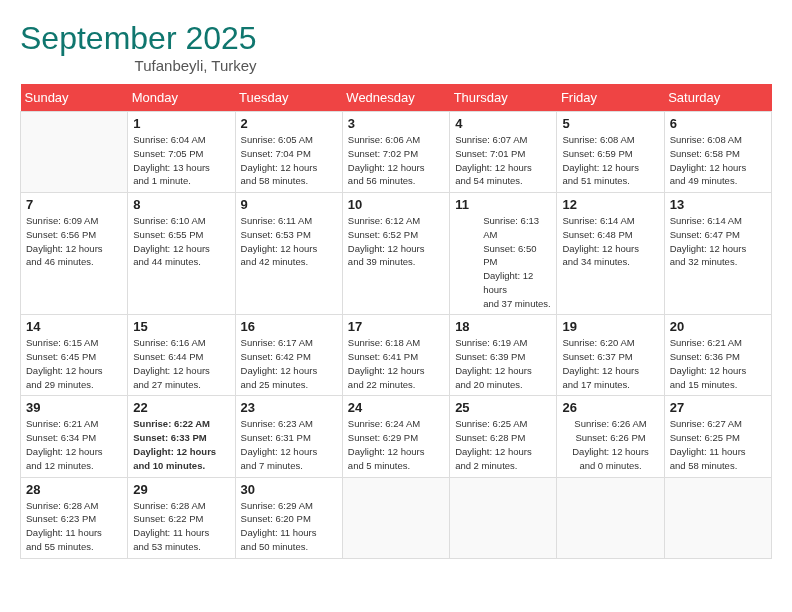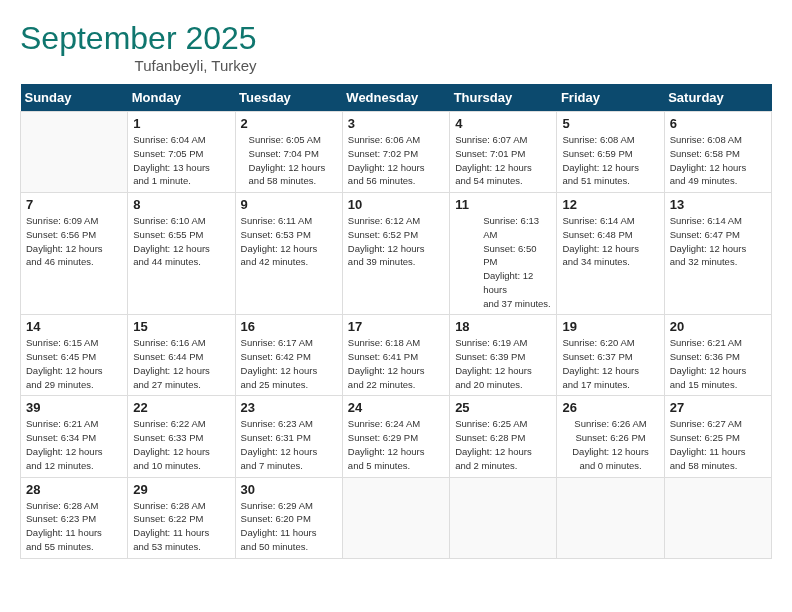--- a/index.html
+++ b/index.html
@@ -32,26 +32,26 @@
     .location-title {
       font-size: 15px;
       color: #555;
     }
     table {
       width: 100%;
       border-collapse: collapse;
       font-size: 10.5px;
     }
     thead th {
-      background: #0c4a6e;
+      background: #ef4444;
       color: #fff;
       padding: 6px 4px;
       text-align: left;
       font-size: 13px;
-      font-weight: bold;
+      font-weight: normal;
     }
     td {
       border: 1px solid #ddd;
       vertical-align: top;
       padding: 4px 5px;
       width: calc(100% / 7);
       height: 80px;
     }
     td.empty {
       background: #f9f9f9;
@@ -98,21 +98,21 @@
         <td class="empty"></td>
         <td>
           <div class="day-num">1</div>
           <div class="day-info" style="white-space: pre-line;">Sunrise: 6:04 AM
 Sunset: 7:05 PM
 Daylight: 13 hours
 and 1 minute.</div>
         </td>
         <td>
           <div class="day-num">2</div>
-          <div class="day-info" style="white-space: pre-line; margin-left: 8px;">Sunrise: 6:05 AM
+          <div class="day-info" style="white-space: pre-line;">Sunrise: 6:05 AM
 Sunset: 7:04 PM
 Daylight: 12 hours
 and 58 minutes.</div>
         </td>
         <td>
           <div class="day-num">3</div>
           <div class="day-info" style="white-space: pre-line;">Sunrise: 6:06 AM
 Sunset: 7:02 PM
 Daylight: 12 hours
 and 56 minutes.</div>
@@ -244,21 +244,21 @@
       <tr>
         <td>
           <div class="day-num">39</div>
           <div class="day-info" style="white-space: pre-line;">Sunrise: 6:21 AM
 Sunset: 6:34 PM
 Daylight: 12 hours
 and 12 minutes.</div>
         </td>
         <td>
           <div class="day-num">22</div>
-          <div class="day-info" style="white-space: pre-line;">Sunrise: 6:22 AM
+          <div class="day-info" style="white-space: pre-line; font-weight: bold;">Sunrise: 6:22 AM
 Sunset: 6:33 PM
 Daylight: 12 hours
 and 10 minutes.</div>
         </td>
         <td>
           <div class="day-num">23</div>
           <div class="day-info" style="white-space: pre-line;">Sunrise: 6:23 AM
 Sunset: 6:31 PM
 Daylight: 12 hours
 and 7 minutes.</div>

